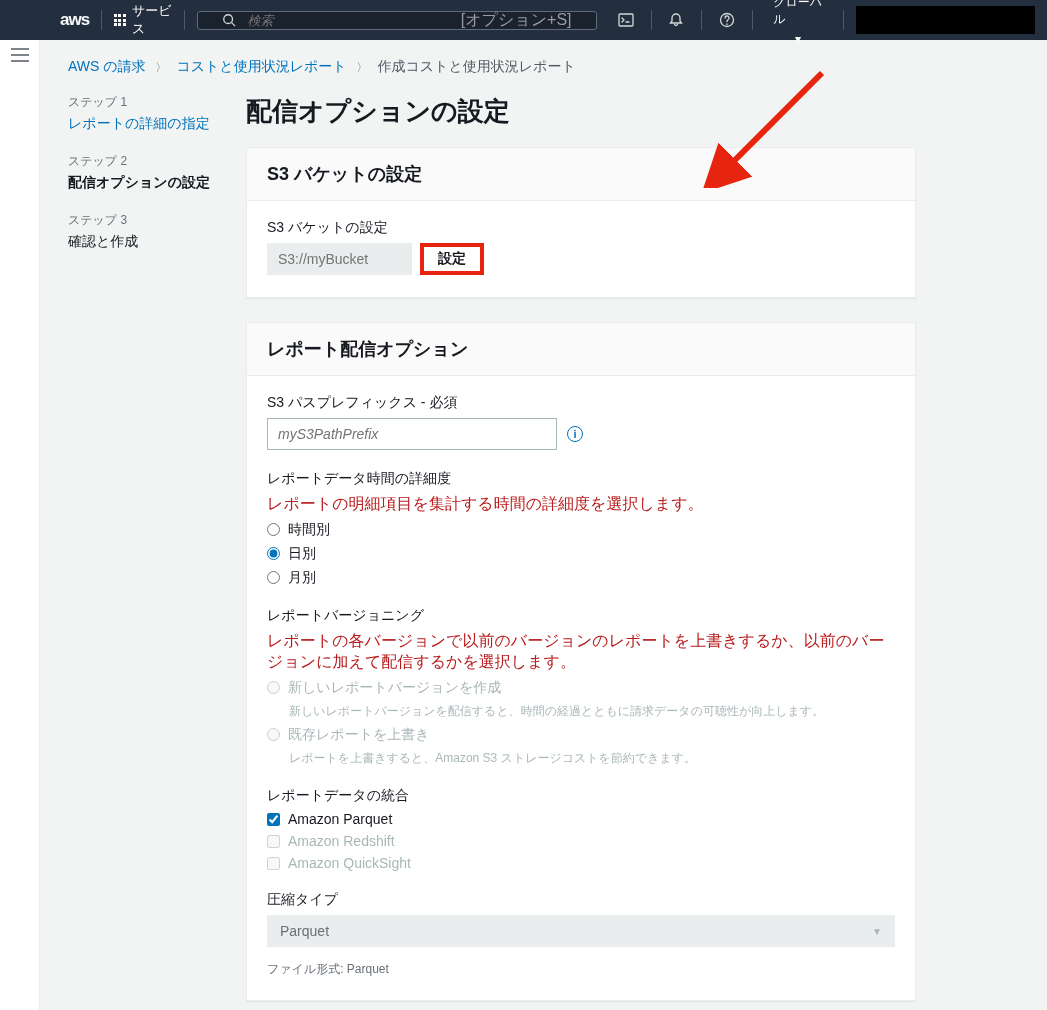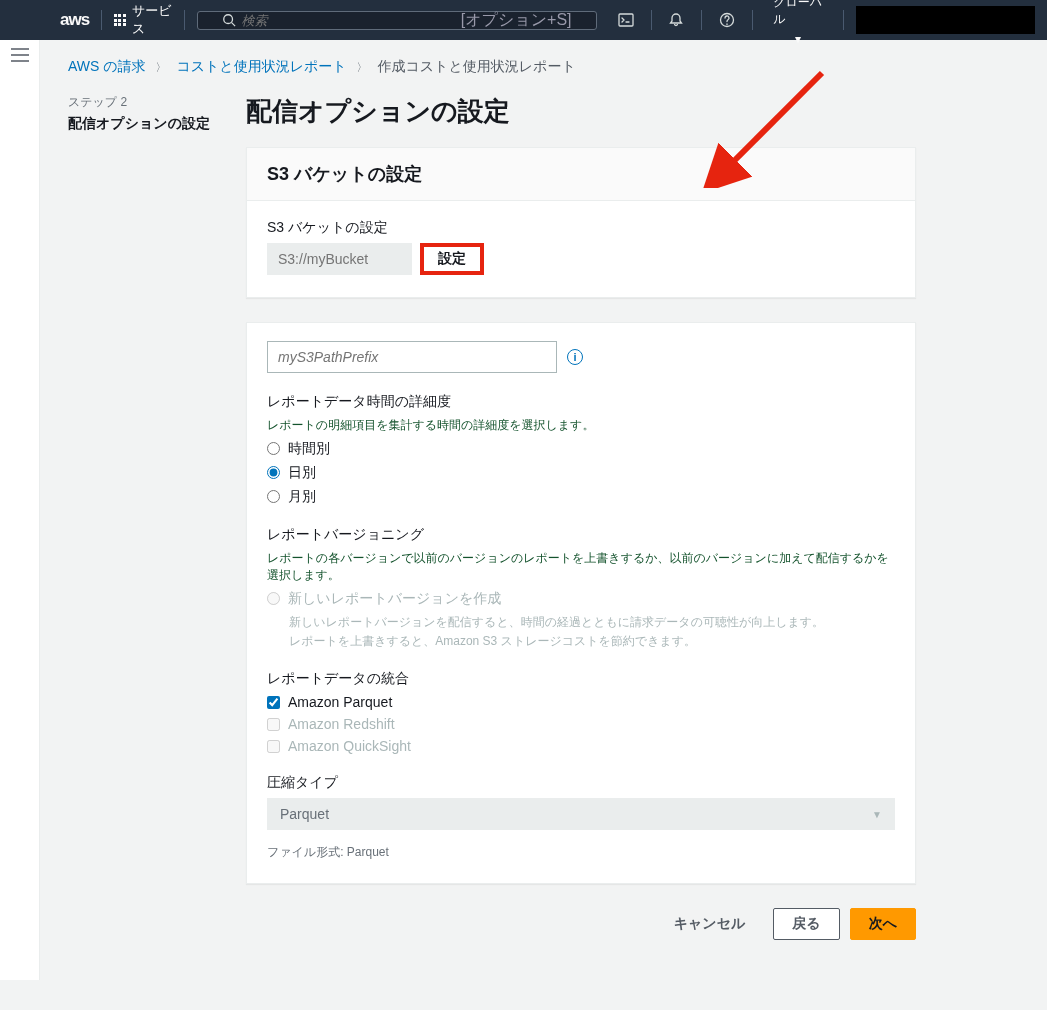--- a/index.html
+++ b/index.html
@@ -3,21 +3,21 @@
 <meta charset="utf-8">
 <style>
 * { box-sizing: border-box; margin: 0; padding: 0; }
 body { font-family: "Amazon Ember", "Helvetica Neue", Arial, sans-serif; font-size: 14px; color: #16191f; background: #f2f3f3; }
 .topbar { background: #232f3e; height: 40px; display: flex; align-items: center; padding: 0 12px; gap: 8px; color: #fafafa; }
 .topbar .logo { font-weight: 700; font-size: 17px; letter-spacing: -1px; margin-left: 48px; }
 .topbar .divider { width: 1px; height: 20px; background: #4a5a70; margin: 0 4px; }
 .topbar .services-btn { display: flex; align-items: center; gap: 6px; font-size: 13px; cursor: pointer; }
 .topbar .grid-icon { display: inline-grid; grid-template-columns: repeat(3,3px); grid-template-rows: repeat(3,3px); gap: 1.5px; }
 .topbar .grid-icon span { background: #fafafa; width: 3px; height: 3px; }
-.topbar .search { flex: 0 0 400px; display: flex; align-items: center; background: #1a222e; border: 1px solid #5f6b7a; border-radius: 3px; height: 19px; padding: 0 24px; color: #99a; }
+.topbar .search { flex: 0 0 400px; display: flex; align-items: center; background: #1a222e; border: 1px solid #5f6b7a; border-radius: 3px; height: 19px; padding: 0 24px; color: #99a; gap: 6px; }
 .topbar .search input { flex: 1; background: transparent; border: none; color: #d5dbdb; font-size: 13px; outline: none; margin-left: 6px; font-style: italic; }
 .topbar .search .hint { font-size: 16px; color: #99a; }
 .topbar .spacer { flex: 1; }
 .topbar .icon-btn { width: 32px; height: 32px; display: flex; align-items: center; justify-content: center; color: #d5dbdb; cursor: pointer; }
 .topbar .region { display: flex; align-items: center; gap: 4px; font-size: 12px; cursor: pointer; padding: 0 8px; flex-direction: column; }
 .topbar .account { width: 220px; height: 28px; background: #000; }
 .layout { display: flex; }
 .side-toggle { width: 40px; background: #fff; border-right: 1px solid #eaeded; display: flex; align-items: flex-start; justify-content: center; padding-top: 8px; }
 .side-toggle .ham { cursor: pointer; }
 .content { flex: 1; padding: 18px 24px 40px 28px; max-width: 900px; }
@@ -32,21 +32,21 @@
 .step .title { font-size: 14px; color: #16191f; }
 .step.active .title { font-weight: 700; }
 .step.link .title { color: #0073bb; }
 .main { flex: 1; }
 .page-title { font-size: 26px; font-weight: 700; margin-bottom: 18px; }
 .panel { background: #fff; border: 1px solid #eaeded; margin-bottom: 24px; box-shadow: 0 1px 1px rgba(0,0,0,0.05); }
 .panel-header { background: #fafafa; border-bottom: 1px solid #eaeded; padding: 14px 20px; }
 .panel-header h2 { font-size: 18px; font-weight: 700; }
 .panel-body { padding: 18px 20px 22px; }
 .field-label { font-size: 14px; color: #16191f; margin-bottom: 6px; }
-.field-desc { font-size: 12px; color: #14532d; margin-bottom: 6px; }
+.field-desc { font-size: 16px; color: #b91c1c; margin-bottom: 6px; }
 .s3row { display: flex; gap: 8px; align-items: center; position: relative; }
 .s3row .s3input { width: 145px; height: 32px; background: #eaeded; border: 1px solid #eaeded; padding: 0 10px; color: #687078; font-size: 14px; }
 .s3row .configure-btn { height: 32px; background: #fff; border: 4px solid #e6240f; color: #16191f; padding: 0 14px; font-weight: 700; cursor: pointer; font-size: 14px; }
 .arrow { position: absolute; left: 455px; top: -80px; pointer-events: none; }
 .text-input { width: 290px; height: 32px; border: 1px solid #aab7b8; padding: 0 10px; font-size: 14px; color: #687078; font-style: italic; }
 .info-icon { color: #0073bb; margin-left: 10px; font-weight: 700; display:inline-flex; border:1.5px solid #0073bb; border-radius:50%; width:16px; height:16px; align-items:center;justify-content:center; font-size:11px; font-style: normal;}
 .section { margin-top: 20px; }
 .radio-row, .check-row { display: flex; align-items: flex-start; gap: 8px; margin: 6px 0; }
 .radio-row input, .check-row input { margin-top: 2px; accent-color: #0073bb; }
 .radio-row.disabled, .check-row.disabled { color: #aab7b8; }
@@ -130,23 +130,31 @@
     <div class="breadcrumb">
       <a href="#">AWS の請求</a>
       <span class="sep">〉</span>
       <a href="#">コストと使用状況レポート</a>
       <span class="sep">〉</span>
       <span class="current">作成コストと使用状況レポート</span>
     </div>
 
     <div class="body-row">
       <div class="steps">
+        <div class="step link">
+          <div class="label">ステップ 1</div>
+          <div class="title">レポートの詳細の指定</div>
+        </div>
         <div class="step active">
           <div class="label">ステップ 2</div>
           <div class="title">配信オプションの設定</div>
+        </div>
+        <div class="step">
+          <div class="label">ステップ 3</div>
+          <div class="title">確認と作成</div>
         </div>
       </div>
 
       <div class="main">
         <h1 class="page-title">配信オプションの設定</h1>
 
         <div class="panel" style="position:relative;">
           <div class="panel-header">
             <h2>S3 バケットの設定</h2>
           </div>
@@ -161,21 +169,25 @@
             <defs>
                 <marker id="ah" markerWidth="8" markerHeight="8" refX="2" refY="4" orient="auto">
                   <path d="M0,0 L8,4 L0,8 z" fill="#e6240f"></path>
                 </marker>
               </defs>
             <line x1="120" y1="5" x2="25" y2="100" stroke="#e6240f" stroke-width="6" marker-end="url(#ah)"></line>
           </svg>
         </div>
 
         <div class="panel">
+          <div class="panel-header">
+            <h2>レポート配信オプション</h2>
+          </div>
           <div class="panel-body">
+            <div class="field-label">S3 パスプレフィックス - 必須</div>
             <div style="display:flex;align-items:center;">
               <input class="text-input" placeholder="myS3PathPrefix" style="">
               <span class="info-icon">i</span>
             </div>
 
             <div class="section">
               <div class="field-label">レポートデータ時間の詳細度</div>
               <div class="field-desc">レポートの明細項目を集計する時間の詳細度を選択します。</div>
               <label class="radio-row">
                 <input type="radio" name="gran" style="">
@@ -192,20 +204,24 @@
             </div>
 
             <div class="section">
               <div class="field-label">レポートバージョニング</div>
               <div class="field-desc">レポートの各バージョンで以前のバージョンのレポートを上書きするか、以前のバージョンに加えて配信するかを選択します。</div>
               <div class="radio-row disabled">
                 <input type="radio" name="ver" disabled="" style="">
                 <span>新しいレポートバージョンを作成</span>
               </div>
               <div class="radio-desc">新しいレポートバージョンを配信すると、時間の経過とともに請求データの可聴性が向上します。</div>
+              <div class="radio-row disabled">
+                <input type="radio" name="ver" disabled="" style="">
+                <span>既存レポートを上書き</span>
+              </div>
               <div class="radio-desc">レポートを上書きすると、Amazon S3 ストレージコストを節約できます。</div>
             </div>
 
             <div class="section">
               <div class="field-label">レポートデータの統合</div>
               <label class="check-row">
                 <input type="checkbox" checked="" style="">
                 <span>Amazon Parquet</span>
               </label>
               <label class="check-row disabled">

